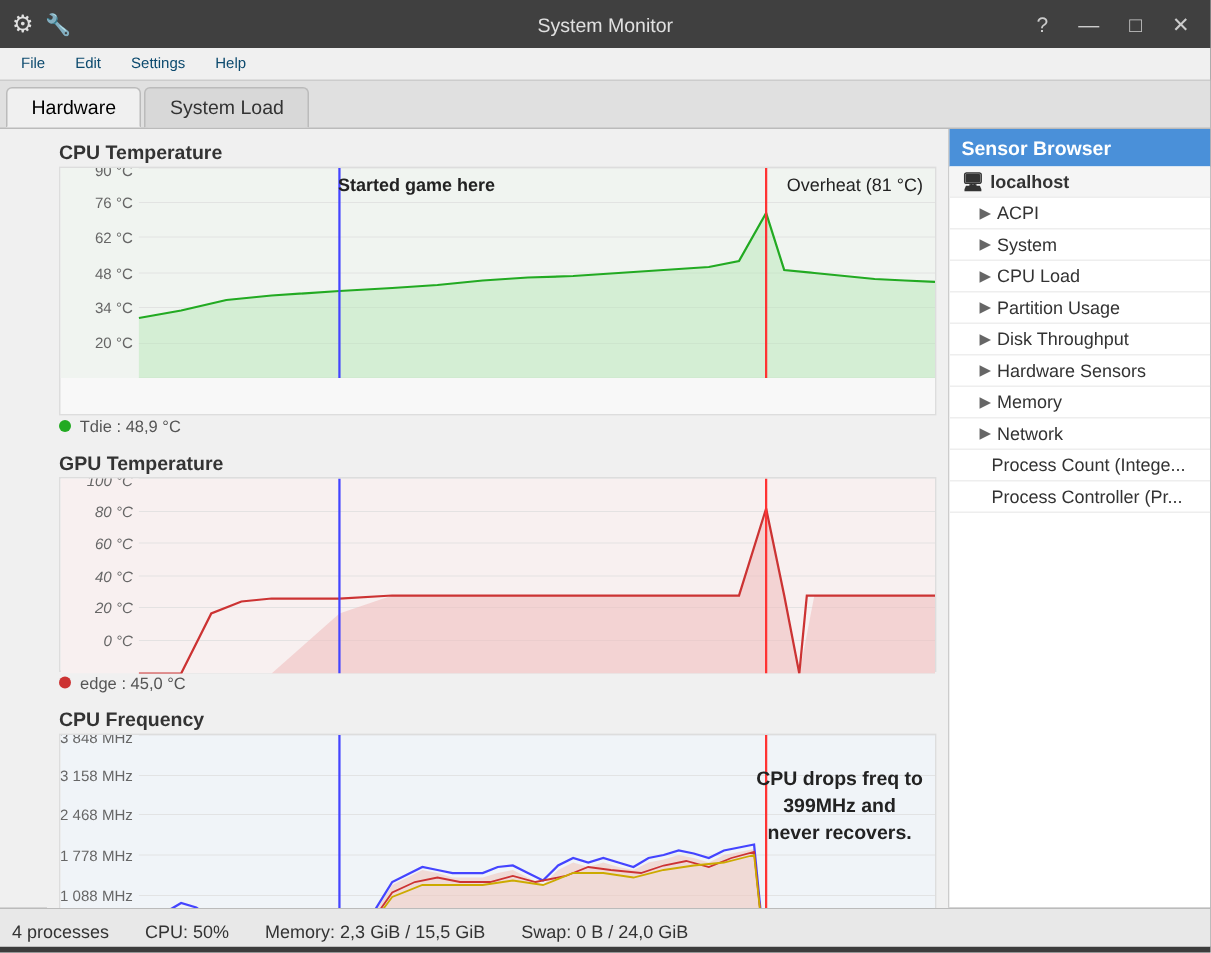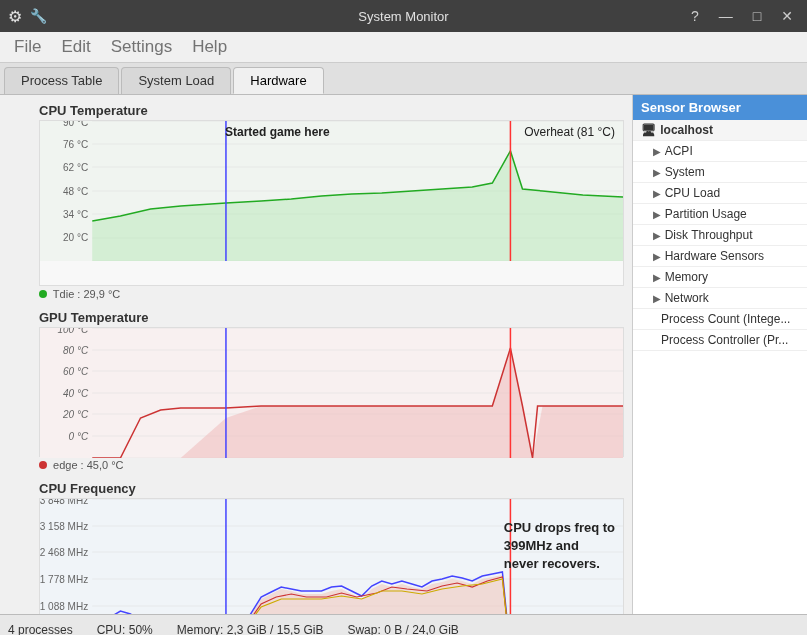--- a/index.html
+++ b/index.html
@@ -51,22 +51,22 @@
     
     #menubar {
       display: flex;
       background: #f0f0f0;
       padding: 2px 4px;
       border-bottom: 1px solid #ccc;
     }
     .menu-item {
       padding: 3px 10px;
       cursor: pointer;
-      color: #737373;
-      font-size: 17px;
+      color: #0c4a6e;
+      font-size: 10px;
       border-radius: 3px;
     }
 
     
     #main {
       display: flex;
       flex-direction: column;
       background: #f0f0f0;
       height: calc(635px - 32px - 26px);
     }
@@ -221,21 +221,21 @@
     }
 
     
     .cpu-drops-text {
       position: absolute;
       right: 8px;
       top: 20px;
       font-size: 13px;
       font-weight: bold;
       color: #222;
-      text-align: left;
+      text-align: center;
       line-height: 1.4;
     }
 
     
     .overheat-text {
       position: absolute;
       right: 8px;
       top: 4px;
       font-size: 12px;
       font-weight: normal;
@@ -272,23 +272,22 @@
 <div id="menubar">
   <span class="menu-item">File</span>
   <span class="menu-item">Edit</span>
   <span class="menu-item">Settings</span>
   <span class="menu-item">Help</span>
 </div>
 
 <div id="main">
 
   <div id="tabs">
-    <div class="tab">Process Table</div>
+    <div class="tab active">Hardware</div>
     <div class="tab">System Load</div>
-    <div class="tab active">Hardware</div>
   </div>
 
   <div id="content">
 
     <div id="charts-panel">
 
       <div class="chart-section">
         <div class="chart-title">CPU Temperature</div>
         <div class="chart-container" style="height:166px;">
 
@@ -318,21 +317,21 @@
 
             <polyline points="52,100 80,95 110,88 140,85 185,82 220,80 250,78 280,75 310,73 340,72 370,70 400,68 430,66 450,62 468,30 480,68 500,70 520,72 540,74 560,75 580,76" fill="none" stroke="#22aa22" stroke-width="1.5"></polyline>
 
             <line x1="185" y1="0" x2="185" y2="140" stroke="#4444ff" stroke-width="1.5"></line>
 
             <line x1="468" y1="0" x2="468" y2="140" stroke="#ff3333" stroke-width="1.5"></line>
           </svg>
         </div>
         <div class="chart-legend">
           <span class="legend-dot" style="background:#22aa22;"></span>
-          <span>Tdie : 29,9 °C</span>
+          <span>Tdie : 48,9 °C</span>
         </div>
       </div>
 
       <div class="chart-section">
         <div class="chart-title">GPU Temperature</div>
         <div class="chart-container" style="height:130px;font-style:italic;">
           <svg class="chart-svg" height="130" viewBox="0 0 580 130" preserveAspectRatio="none">
             <rect width="580" height="130" fill="#f8f0f0"></rect>
             <line x1="52" y1="0" x2="580" y2="0" stroke="#ddd" stroke-width="0.5"></line>
             <line x1="52" y1="22" x2="580" y2="22" stroke="#ddd" stroke-width="0.5"></line>

